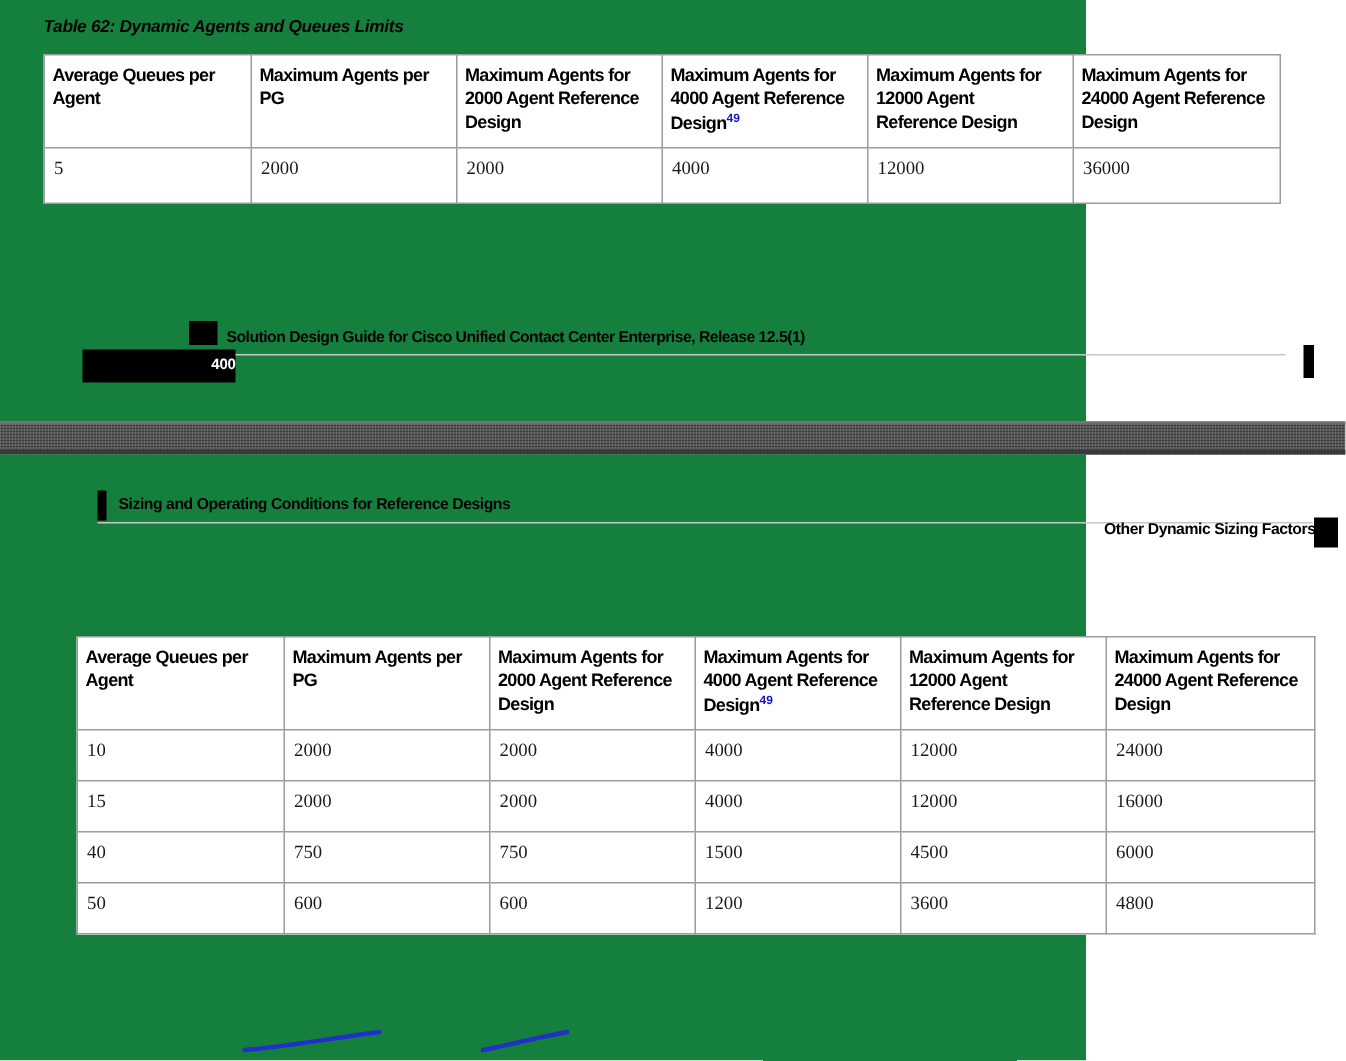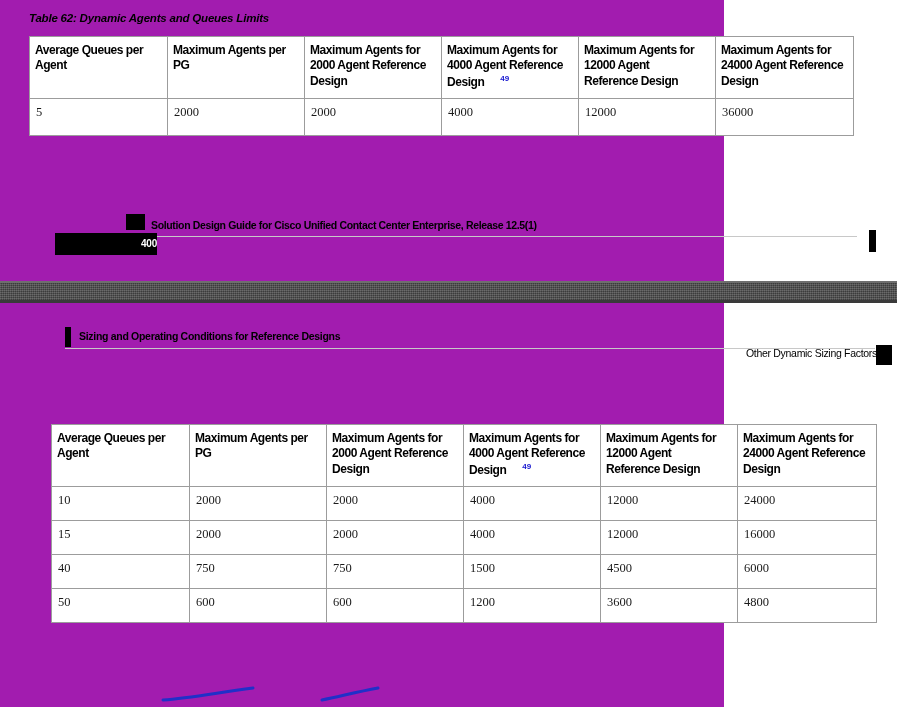--- a/index.html
+++ b/index.html
@@ -15,21 +15,21 @@
     overflow: hidden;
     font-family: "Liberation Sans", sans-serif;
     -webkit-font-smoothing: none;
   }
 
   
   .page {
     position: absolute;
     left: 0;
     width: 724px;
-    background: #a21caf;
+    background: #15803d;
   }
   #page-top    { top: 0;   height: 281px; }
   #page-bottom { top: 303px; height: 404px; }
 
   
   #page-gap {
     position: absolute;
     left: 0;
     top: 281px;
     width: 897px;
@@ -94,21 +94,20 @@
     font-size: 12.5px;
     color: #1a1a1a;
     padding: 6px 5px 8px 6px;
   }
   table.doc-table th .fn {
     font-size: 8px;
     vertical-align: super;
     color: #1515cf;
     font-weight: bold;
     letter-spacing: 0;
-    margin-left: 16px;
   }
 
   
   #table-62 { left: 29px; top: 36px; width: 824px; }
   #table-62 td { height: 22px; }
 
   #table-63 { left: 51px; top: 424px; width: 825px; }
   #table-63 td { height: 19px; }
 
   
@@ -211,21 +210,21 @@
     top: 21px;
     width: 810px;
     height: 1px;
     background: #c8c8c8;
   }
   #header-right-text {
     position: absolute;
     right: 35px;
     top: 20px;
     font-family: "Liberation Sans", sans-serif;
-    font-weight: normal;
+    font-weight: bold;
     font-size: 10.5px;
     letter-spacing: -0.3px;
     color: #000000;
     white-space: nowrap;
   }
   #header-right-square {
     position: absolute;
     left: 861px;
     top: 18px;
     width: 16px;

